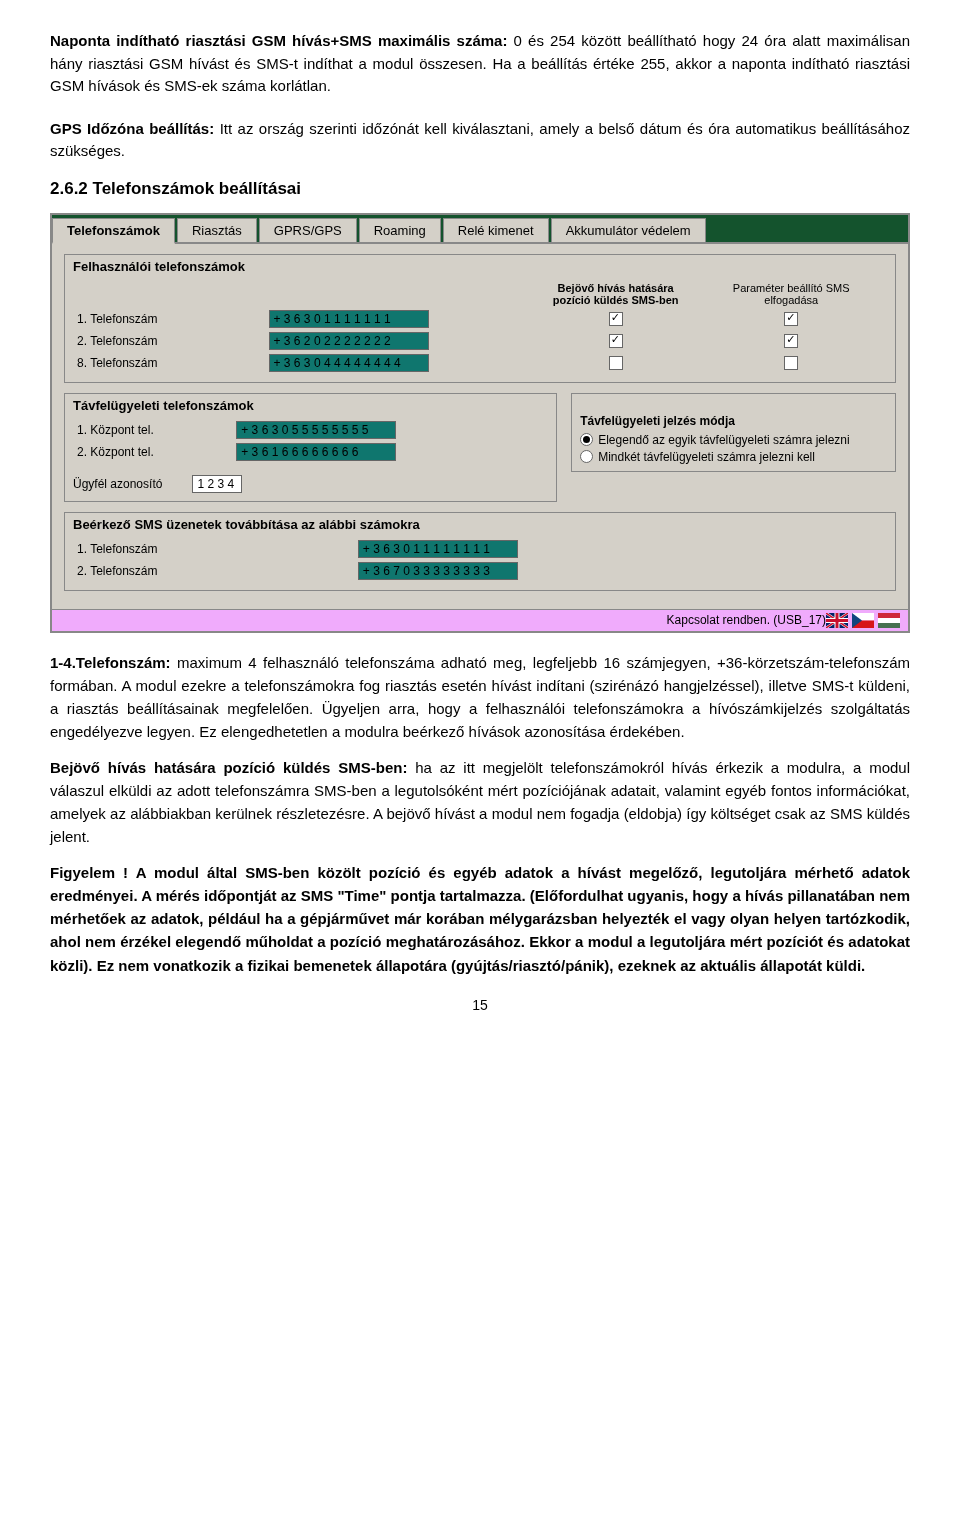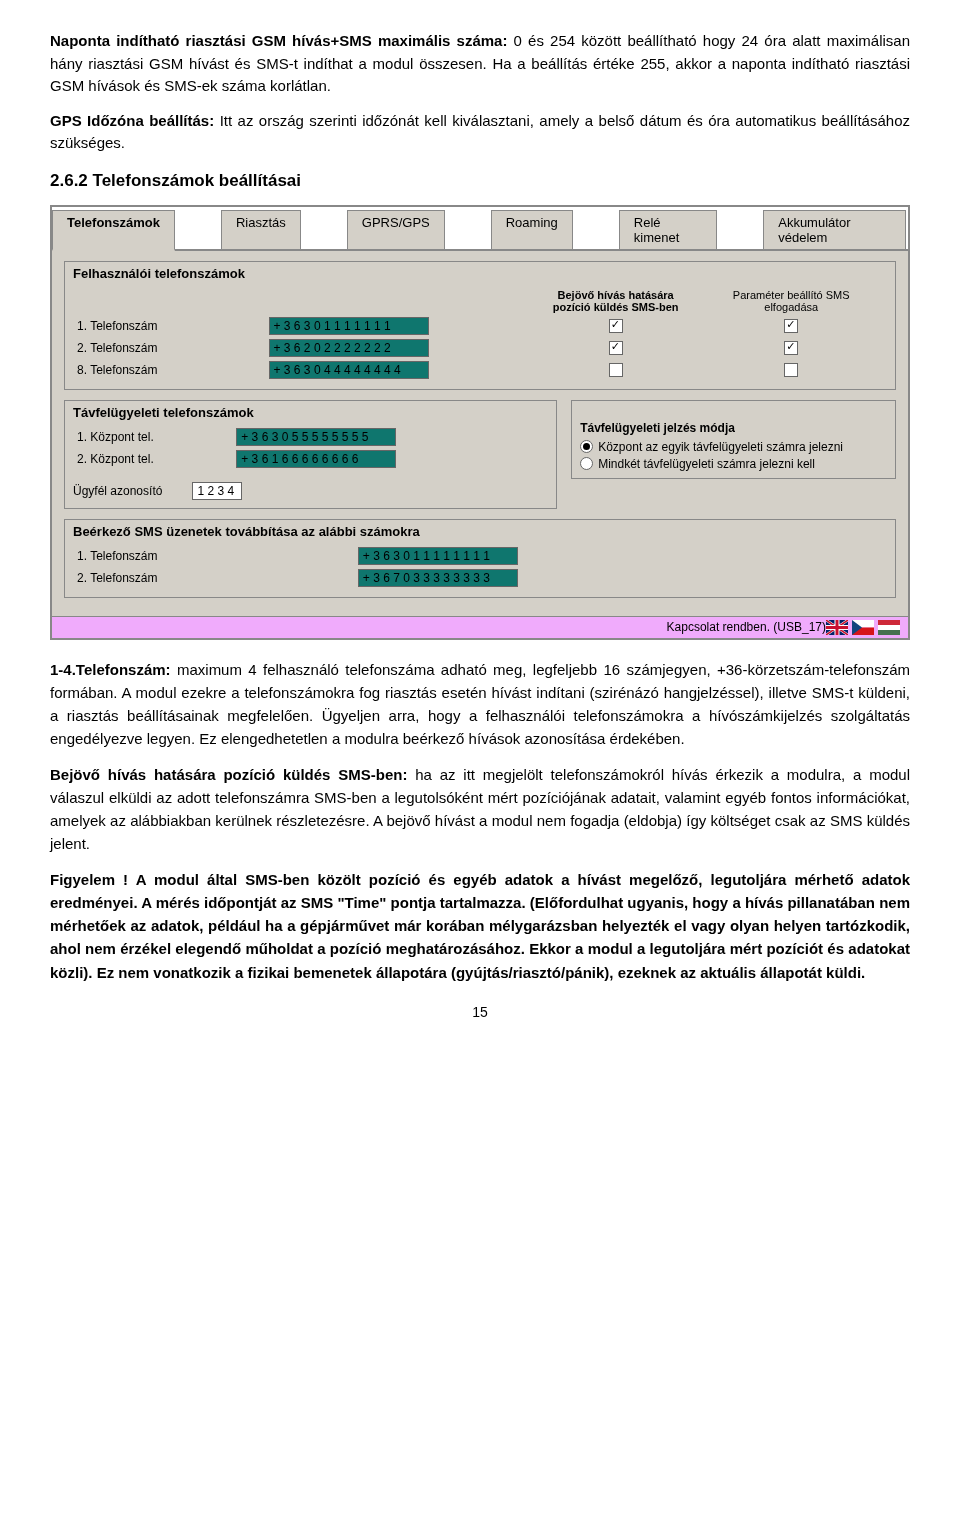--- a/index.html
+++ b/index.html
@@ -6,21 +6,21 @@
     body {
       font-family: Arial, sans-serif;
       font-size: 15px;
       background: #fff;
       color: #000;
       width: 960px;
       min-height: 1536px;
       padding: 30px 50px 40px 50px;
     }
     .intro-text {
-      margin-bottom: 12px;
+      margin-bottom: 20px;
       line-height: 1.5;
       text-align: justify;
     }
     .gps-section {
       margin-bottom: 16px;
       line-height: 1.5;
       text-align: justify;
     }
     .gps-title {
       font-weight: bold;
@@ -35,23 +35,22 @@
     .dialog-window {
       border: 2px solid #888;
       background: #d4d0c8;
       width: 100%;
       max-width: 860px;
       margin: 0 auto 18px auto;
       padding: 0;
     }
     .dialog-tabs {
       display: flex;
-      background: #ffffff;
+      background: #14532d;
       border-bottom: 2px solid #888;
-      gap: 44px;
     }
     .dialog-tab {
       padding: 4px 14px;
       font-size: 13px;
       border: 1px solid #888;
       border-bottom: none;
       background: #d4d0c8;
       cursor: pointer;
       margin-right: 2px;
       margin-top: 3px;
@@ -331,21 +330,21 @@
               <span style="font-size:12px; margin-right:6px;">Ügyfél azonosító</span>
               <input type="text" class="small-input" value="1 2 3 4" style="">
             </div>
           </div>
         </td>
         <td class="right-groups">
           <div class="távfelügyeleti-right">
             <div style="font-weight:bold; font-size:12px; margin-bottom:5px;margin-top:16px;">Távfelügyeleti jelzés módja</div>
             <div class="radio-row">
               <div class="win-radio selected"></div>
-              <span style="font-size:12px;">Központ az egyik távfelügyeleti számra jelezni</span>
+              <span style="font-size:12px;">Elegendő az egyik távfelügyeleti számra jelezni</span>
             </div>
             <div class="radio-row">
               <div class="win-radio"></div>
               <span style="font-size:12px;">Mindkét távfelügyeleti számra jelezni kell</span>
             </div>
           </div>
         </td>
       </tr>
     </tbody>
       </table>

